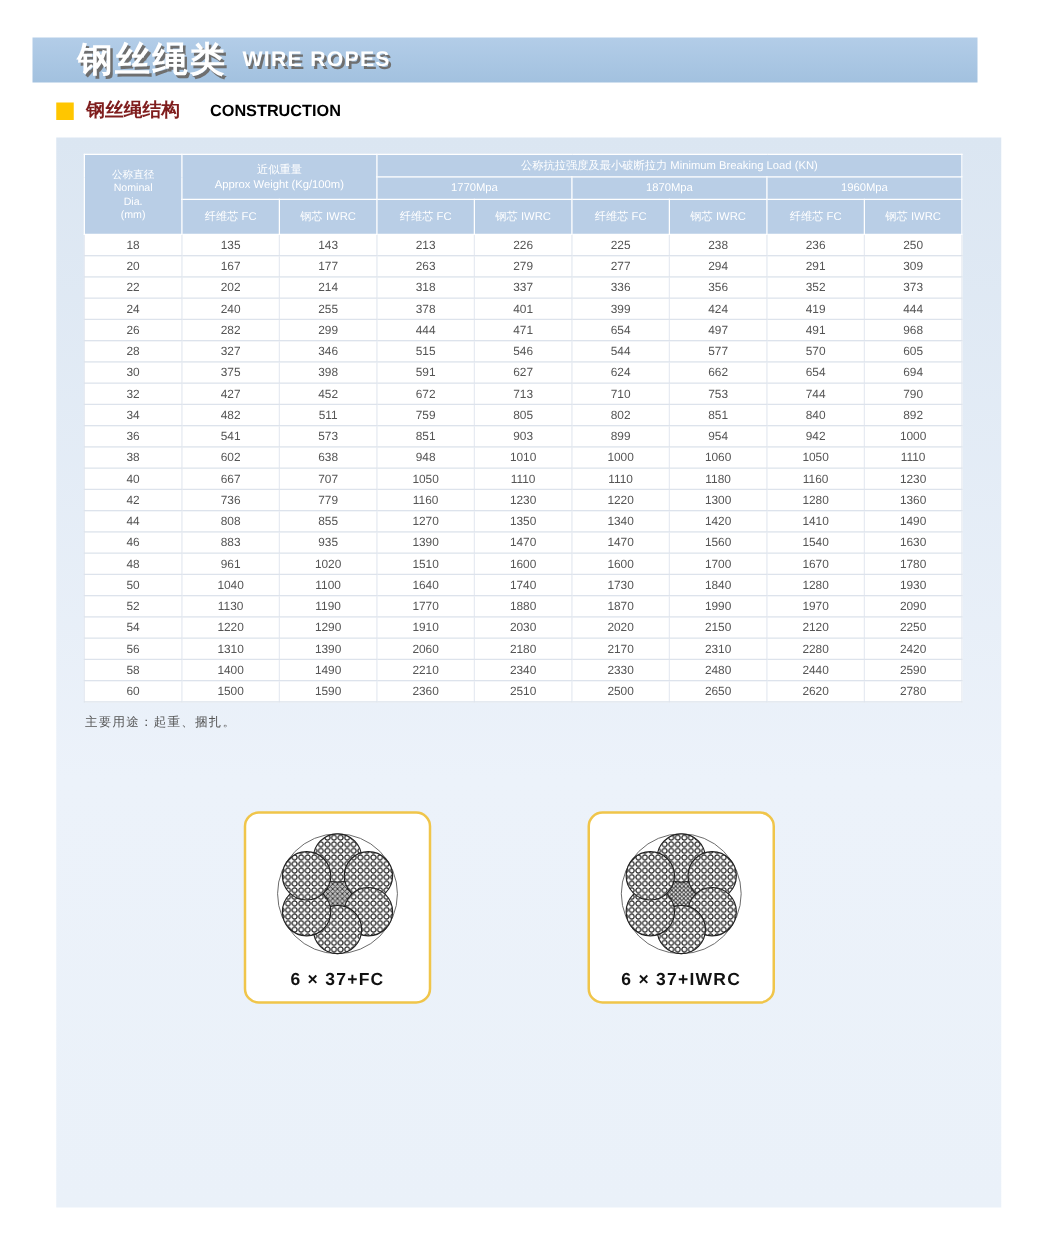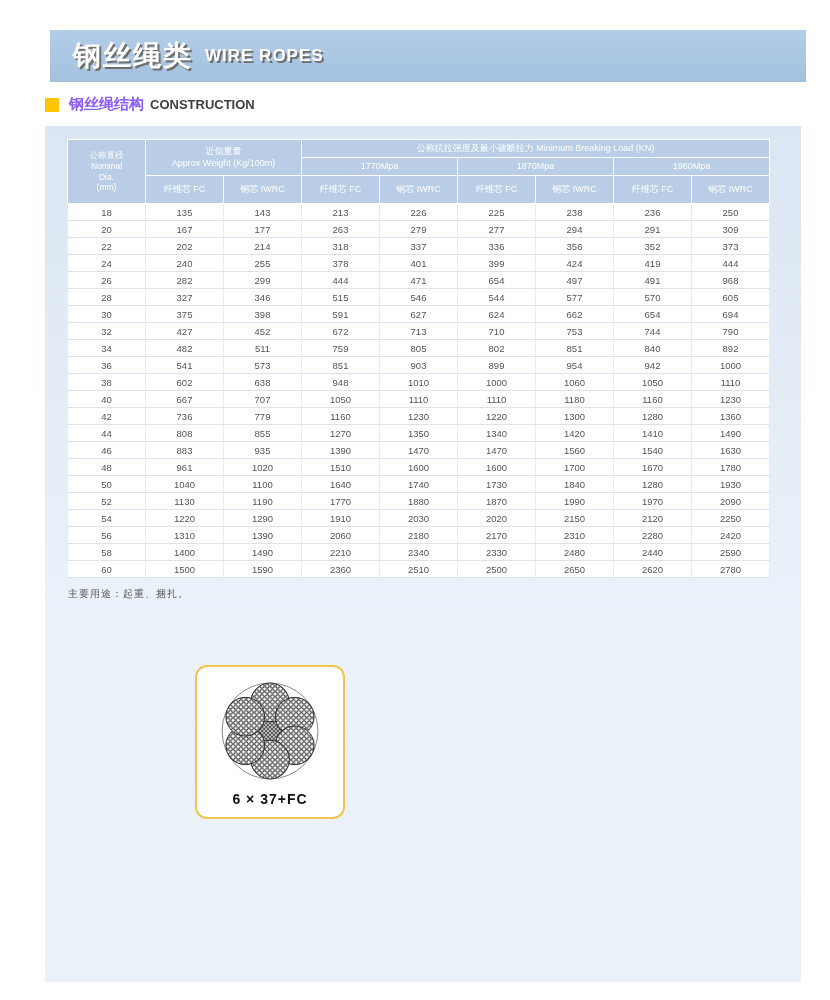--- a/index.html
+++ b/index.html
@@ -1,38 +1,38 @@
 <!DOCTYPE html>
 <html><head>
 <meta charset="utf-8">
 <style>
   * { margin:0; padding:0; box-sizing:border-box; }
   html,body { width:830px; height:1000px; background:#ffffff;
     font-family:"Liberation Sans", sans-serif; }
 
   .banner{
-    margin:30px 0 0 50px; width:756px; height:52px;
+    margin:30px 0 0 26px; width:756px; height:36px;
     background:linear-gradient(#b3cde8,#a2c1df);
-    display:flex; align-items:center; padding-left:23px;
+    display:flex; align-items:center; padding-left:36px;
   }
   .banner .zh{
     font-size:28px; font-weight:bold; color:#ffffff; letter-spacing:2px;
     text-shadow:2px 2px 0 #6f6f6f;
   }
   .banner .en{
     font-size:17px; font-weight:bold; color:#ffffff; margin-left:12px;
     letter-spacing:1px; text-shadow:2px 2px 0 #6f6f6f;
   }
 
   .section-head{
     margin:13px 0 0 45px; display:flex; align-items:center;
   }
   .section-head .sq{ width:14px; height:14px; background:#ffc600; margin-right:10px; }
-  .section-head .zh{ font-size:15px; font-weight:bold; color:#8b5cf6; }
-  .section-head .en{ font-size:13px; font-weight:bold; color:#404040; margin-left:6px; }
+  .section-head .zh{ font-size:15px; font-weight:bold; color:#7f1d1d; }
+  .section-head .en{ font-size:13px; font-weight:bold; color:#000000; margin-left:24px; }
 
   .panel{
     margin:12px 0 0 45px; width:756px; height:856px;
     background:linear-gradient(#dbe6f2,#ecf2fa 60%,#eaf1f9);
     padding-top:13px;
   }
 
   table.spec{
     margin-left:22px; width:703px; border-collapse:collapse;
     table-layout:fixed;
@@ -383,15 +383,28 @@
         <circle cx="75" cy="38" r="25" fill="url(#wires)" stroke="#222" stroke-width="1.2"></circle>
         <circle cx="107" cy="56.5" r="25" fill="url(#wires)" stroke="#222" stroke-width="1.2"></circle>
         <circle cx="107" cy="93.5" r="25" fill="url(#wires)" stroke="#222" stroke-width="1.2"></circle>
         <circle cx="75" cy="112" r="25" fill="url(#wires)" stroke="#222" stroke-width="1.2"></circle>
         <circle cx="43" cy="93.5" r="25" fill="url(#wires)" stroke="#222" stroke-width="1.2"></circle>
         <circle cx="43" cy="56.5" r="25" fill="url(#wires)" stroke="#222" stroke-width="1.2"></circle>
       </svg>
       <div class="label">6 × 37+FC</div>
     </div>
 
+    <div class="card">
+      <svg viewBox="0 0 150 150">
+        <circle cx="75" cy="75" r="62" fill="#ffffff" stroke="#666" stroke-width="1"></circle>
+        <circle cx="75" cy="75" r="17" fill="url(#wiresSmall)" stroke="#222" stroke-width="1.2"></circle>
+        <circle cx="75" cy="38" r="25" fill="url(#wires)" stroke="#222" stroke-width="1.2"></circle>
+        <circle cx="107" cy="56.5" r="25" fill="url(#wires)" stroke="#222" stroke-width="1.2"></circle>
+        <circle cx="107" cy="93.5" r="25" fill="url(#wires)" stroke="#222" stroke-width="1.2"></circle>
+        <circle cx="75" cy="112" r="25" fill="url(#wires)" stroke="#222" stroke-width="1.2"></circle>
+        <circle cx="43" cy="93.5" r="25" fill="url(#wires)" stroke="#222" stroke-width="1.2"></circle>
+        <circle cx="43" cy="56.5" r="25" fill="url(#wires)" stroke="#222" stroke-width="1.2"></circle>
+      </svg>
+      <div class="label">6 × 37+IWRC</div>
+    </div>
   </div>
 
 </div>
 
 </body></html>

